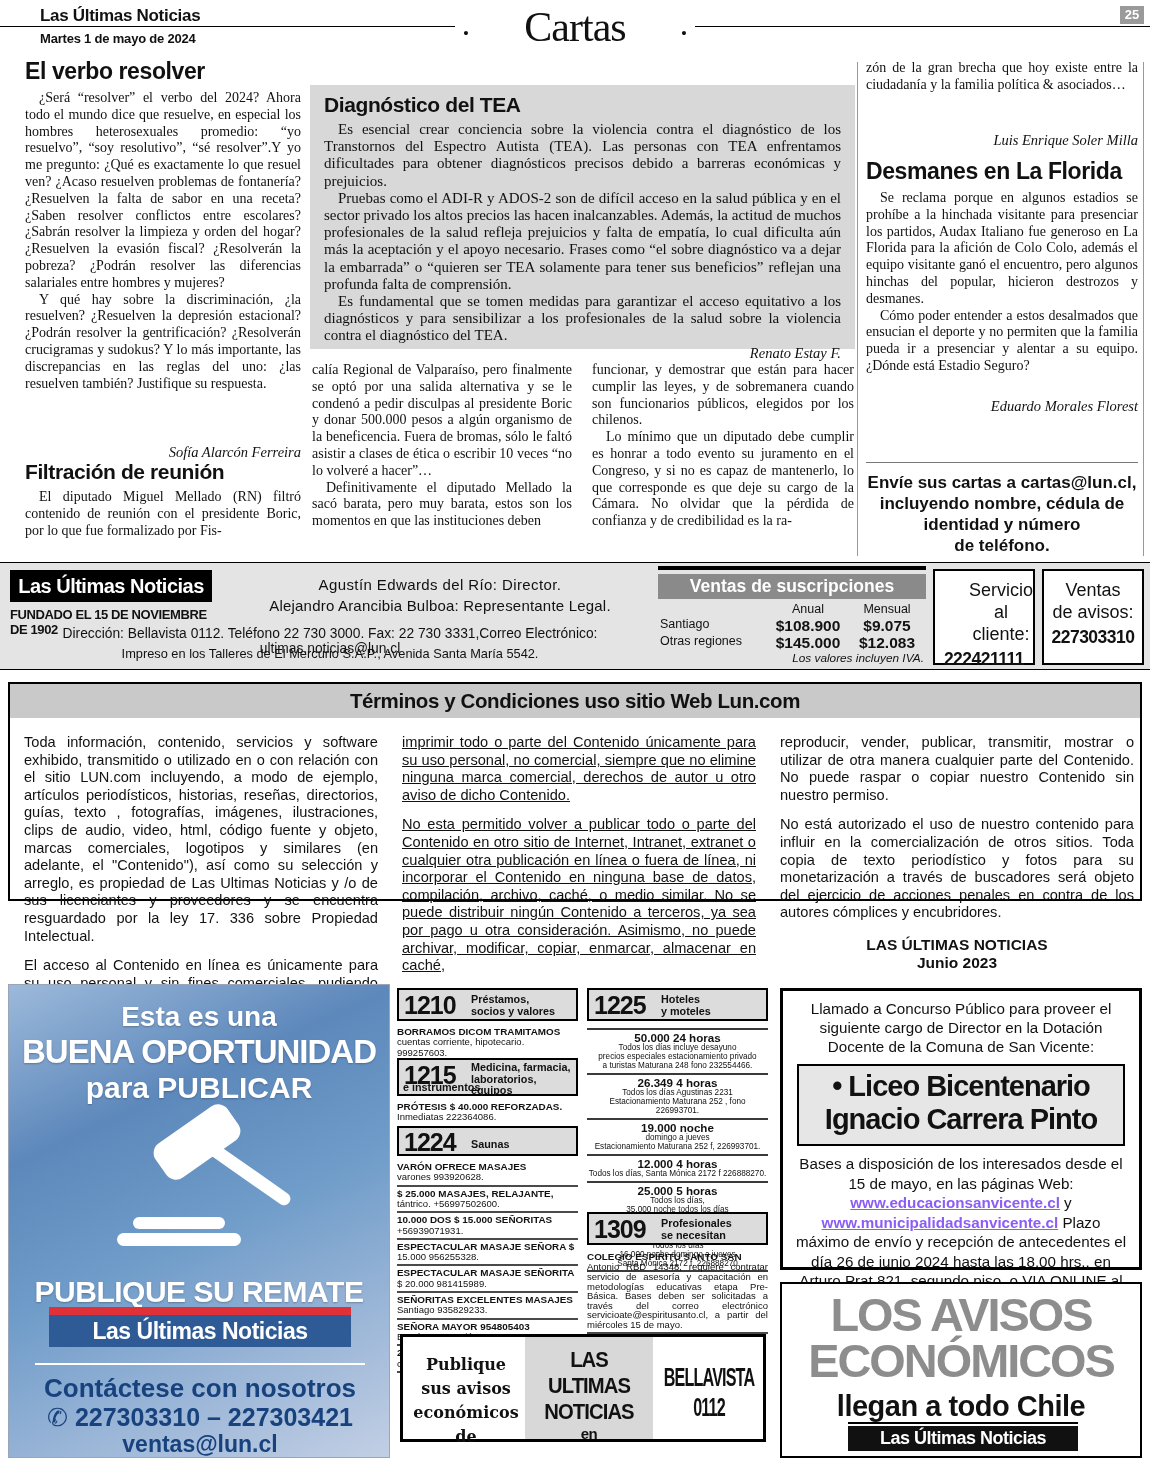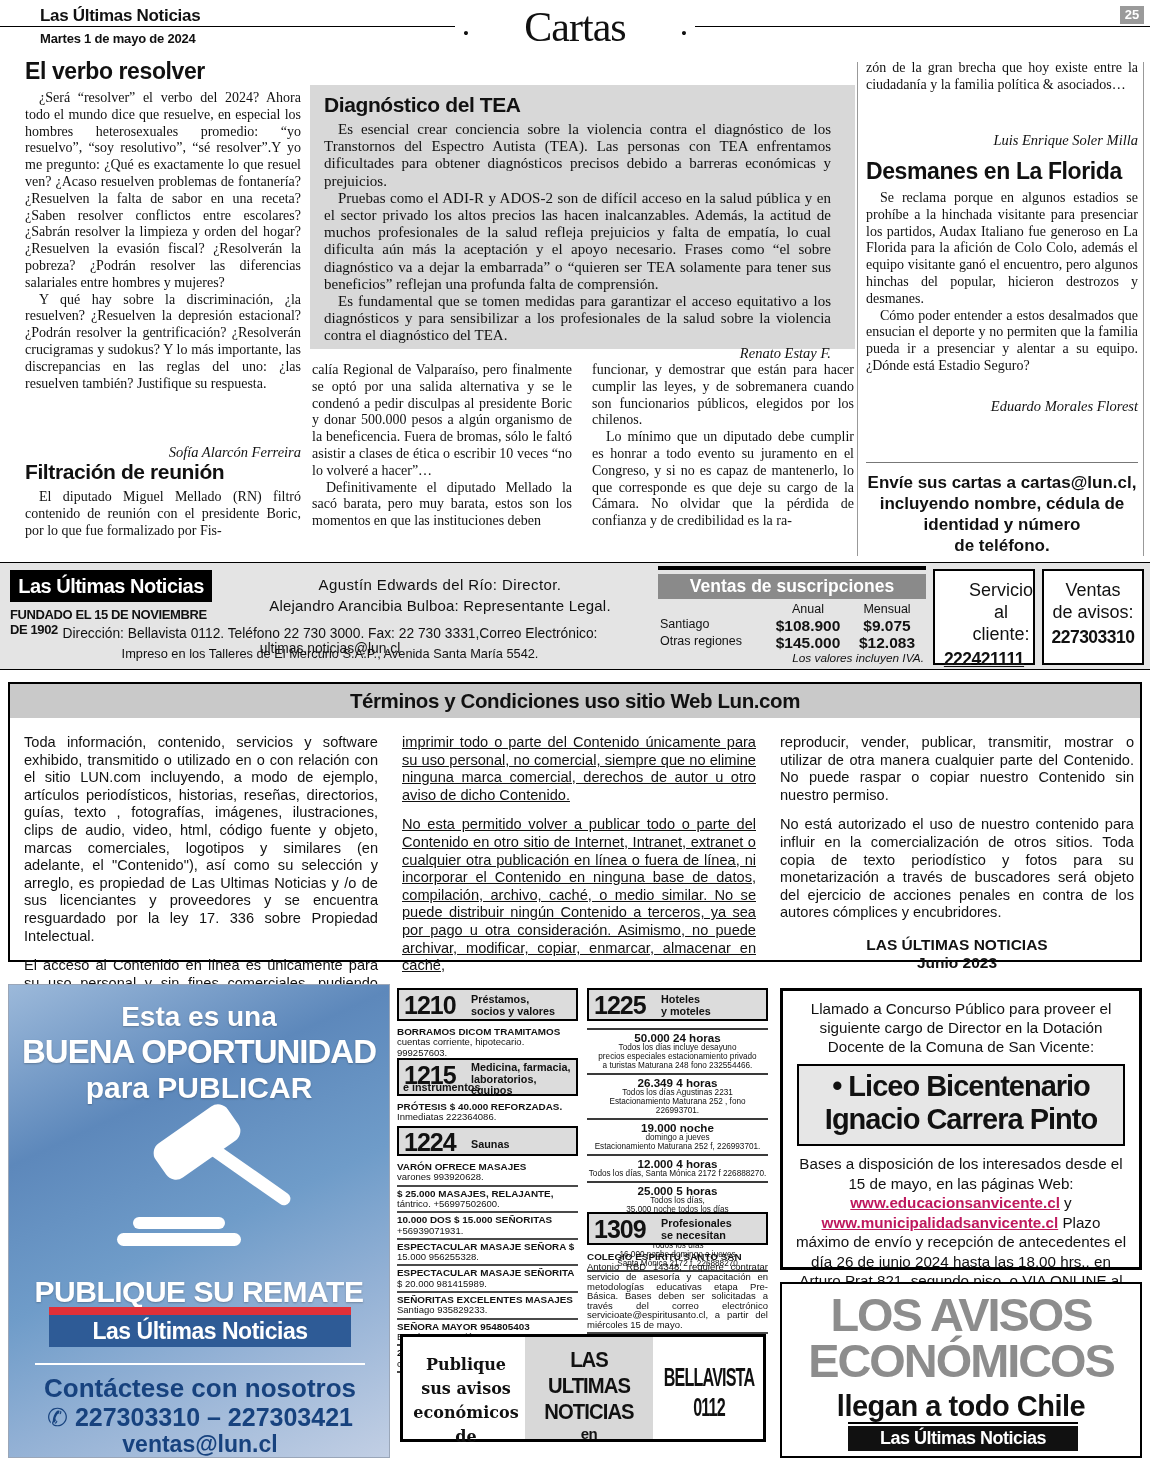--- a/index.html
+++ b/index.html
@@ -11,21 +11,21 @@
   .jus{text-align:justify;text-justify:inter-word;}
   .pre{white-space:pre-line;}
   .ctr{text-align:center;}
   .hl{font-weight:bold;letter-spacing:-0.4px;font-family:"Liberation Sans","DejaVu Sans",sans-serif;}
   .body-txt{font-size:14px;line-height:16.8px;}
   .body-txt p{margin:0;text-indent:14px;}
   .sig{font-style:italic;font-size:14.5px;text-align:right;}
   .hrule{background:#000;height:1px;}
   .vrule{background:#000;width:1px;}
   
-  .teabox{background:#d8d8d8;padding:8px 24px 4px 14px;box-sizing:border-box;}
+  .teabox{background:#d8d8d8;padding:8px 14px 4px 14px;box-sizing:border-box;}
   
   .strip{background:#e4e4e4;border-top:1px solid #000;border-bottom:1px solid #000;}
   .brandbox{background:#000;color:#fff;font-weight:bold;}
   .subs-bar{background:#8a8a8a;color:#fff;font-weight:bold;}
   .mini-box{background:#fff;border:2px solid #000;box-sizing:border-box;text-align:center;}
   
   .terms{border:2px solid #000;box-sizing:border-box;background:#fff;}
   .terms-bar{background:#c9c9c9;}
   .terms p{margin:0 0 12px 0;}
   .terms-col{font-family:"Liberation Sans","DejaVu Sans",sans-serif;font-size:14.6px;line-height:17.6px;}
@@ -39,21 +39,21 @@
   .cat .cname{font-weight:bold;font-family:"Liberation Sans","DejaVu Sans",sans-serif;}
   .clist{font-family:"Liberation Sans","DejaVu Sans",sans-serif;border-bottom:2px solid #4a4a4a;padding:2px 0 2px 0;}
   .clist .b{font-weight:bold;font-size:9.9px;line-height:10.4px;display:block;}
   .clist .t{font-size:9.5px;line-height:10.2px;display:block;}
   .hentry{font-family:"Liberation Sans","DejaVu Sans",sans-serif;text-align:center;border-bottom:2px solid #3a3a3a;padding:2px 0;}
   .hentry .price{font-weight:bold;font-size:11.6px;line-height:12.4px;display:block;}
   .hentry .hl2{font-size:8.2px;line-height:8.8px;display:block;}
   
   .concurso{border:3px solid #000;box-sizing:border-box;background:#fff;font-family:"Liberation Sans","DejaVu Sans",sans-serif;text-align:center;}
   .liceo{border:2px solid #000;background:#e6e6e6;box-sizing:border-box;}
-  a.plink{color:#be185d;font-weight:bold;text-decoration:underline;cursor:pointer;}
+  a.plink{color:#8b5cf6;font-weight:bold;text-decoration:underline;cursor:pointer;}
   
   .avisos{border:2px solid #000;box-sizing:border-box;background:#fff;text-align:center;}
   .publique{border:3px solid #000;box-sizing:border-box;background:#fff;}
 </style>
 </head>
 <body>
 
 <div id="page">
 
   <div class="abs hrule" style="left:0;top:26px;width:1150px;"></div>
@@ -140,29 +140,29 @@
       <span style="position:absolute;left:2px;">Otras regiones</span>
       <span style="position:absolute;left:110px;width:80px;text-align:center;font-weight:bold;font-size:15.5px;">$145.000</span>
       <span style="position:absolute;left:190px;width:78px;text-align:center;font-weight:bold;font-size:15.5px;">$12.083</span>
     </div>
     <div style="text-align:right;font-style:italic;font-size:11.8px;padding-right:2px;">Los valores incluyen IVA.</div>
   </div>
 
   <div class="abs mini-box sans" style="left:933px;top:569px;width:102px;height:96px;">
     <div class="pre" style="font-size:18px;line-height:22px;margin-top:8px;padding-left:34px;">Servicio
 al cliente:</div>
-    <div style="font-weight:bold;font-size:17.5px;letter-spacing:-0.5px;margin-top:4px;text-decoration:underline;">222421111</div>
+    <div style="font-weight:bold;font-size:17.5px;letter-spacing:-0.5px;margin-top:4px;">222421111</div>
   </div>
   <div class="abs mini-box sans" style="left:1042px;top:569px;width:102px;height:96px;">
     <div class="pre" style="font-size:18px;line-height:22px;margin-top:8px;">Ventas
 de avisos:</div>
     <div style="font-weight:bold;font-size:17.5px;letter-spacing:-0.5px;margin-top:4px;">227303310</div>
   </div>
 
-  <div class="abs terms" style="left:8px;top:682px;width:1134px;height:280px;">
+  <div class="abs terms" style="left:8px;top:682px;width:1134px;height:219px;">
     <div class="terms-bar hl ctr" style="height:34px;font-size:20.5px;line-height:34px;">Términos y Condiciones uso sitio Web Lun.com</div>
     <div class="abs terms-col jus" style="left:14px;top:50px;width:354px;">
       <p>Toda información, contenido, servicios y software exhibido, transmitido o utilizado en o con relación con el sitio LUN.com  incluyendo, a modo de ejemplo, artículos periodísticos, historias, reseñas, directorios, guías, texto , fotografías, imágenes, ilustraciones, clips de audio, video, html, código fuente y objeto, marcas comerciales, logotipos y similares (en adelante, el "Contenido"), así como su selección y arreglo, es propiedad de Las Ultimas Noticias y /o de sus licenciantes y proveedores y se encuentra resguardado por la ley 17. 336 sobre Propiedad Intelectual.</p>
       <p>El acceso al Contenido en línea es únicamente para su uso personal y sin fines comerciales, pudiendo descargar o</p>
     </div>
     <div class="abs terms-col jus" style="left:392px;top:50px;width:354px;text-decoration:underline;">
       <p>imprimir todo o parte del Contenido únicamente para su uso personal, no comercial, siempre que no elimine ninguna marca comercial, derechos de autor u otro aviso de dicho Contenido.</p>
       <p>No esta permitido volver a publicar todo o parte del Contenido en otro sitio de Internet, Intranet, extranet o cualquier otra publicación en línea o fuera de línea, ni incorporar el Contenido en ninguna base de datos, compilación, archivo, caché, o medio similar. No se puede distribuir ningún Contenido a terceros, ya sea por pago u otra consideración. Asimismo, no puede archivar, modificar, copiar, enmarcar, almacenar en caché,</p>
     </div>
     <div class="abs terms-col jus" style="left:770px;top:50px;width:354px;">

